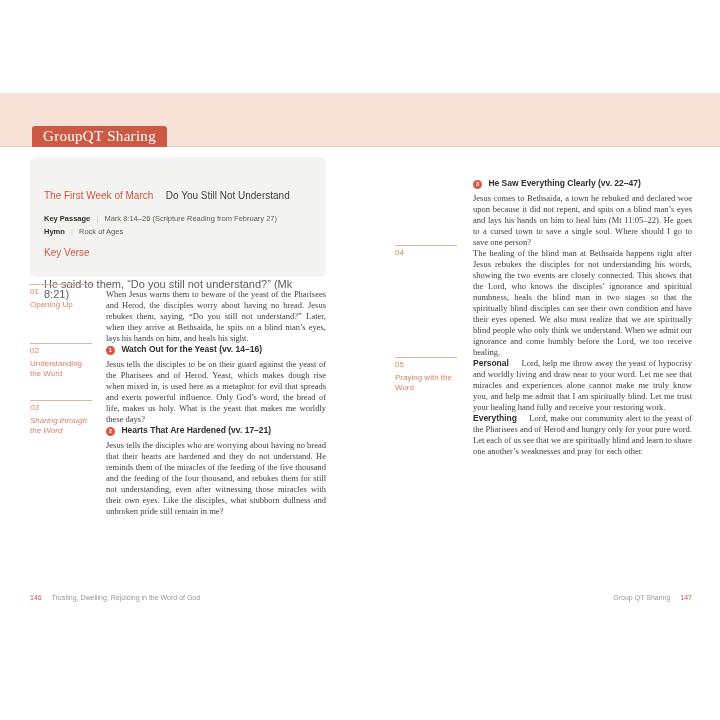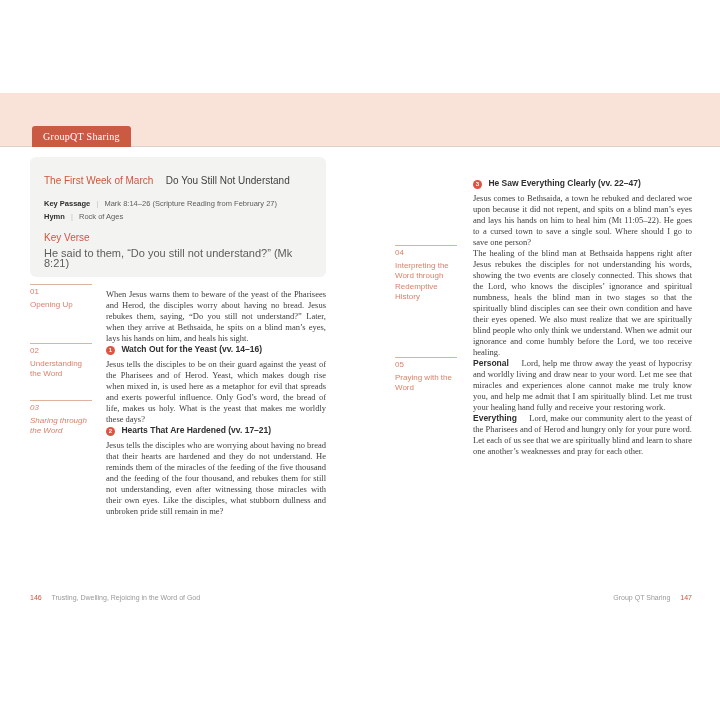--- a/index.html
+++ b/index.html
@@ -4,33 +4,33 @@
 <style>
   html,body{margin:0;padding:0;background:#ffffff;}
   .canvas{position:relative;width:720px;height:720px;background:#ffffff;overflow:hidden;
           font-family:"Liberation Sans",sans-serif;-webkit-font-smoothing:antialiased;}
 
   
   .band{position:absolute;left:0;top:93px;width:720px;height:53px;background:#f9e2d7;
         border-bottom:1px solid #d9d2ca;}
   .brand-tab{position:absolute;left:32px;top:126px;height:21px;padding:0 11px;
              background:#cb5a44;border-radius:3px 3px 0 0;color:#fff;
-             font-family:"Liberation Serif",serif;font-size:10px;line-height:21px;
+             font-family:"Liberation Serif",serif;font-size:15px;line-height:21px;
              letter-spacing:.3px;white-space:nowrap;}
 
   
   .infobox{position:absolute;left:30px;top:157px;width:296px;height:120px;box-sizing:border-box;
-           background:#f3f3f1;border-radius:6px;padding:13px 14px;}
+           background:#f3f3f1;border-radius:6px;padding:28px 14px;}
   .title-row{margin-bottom:9px;white-space:nowrap;}
   .week{color:#cf563d;font-size:10px;}
   .lesson-title{color:#3f3f3f;font-size:10px;margin-left:8px;}
   .meta-row{font-size:7.5px;line-height:13px;color:#5d5d5d;}
   .meta-label{font-weight:bold;color:#2e2e2e;}
   .meta-sep{color:#c2c2c2;margin:0 4px;}
-  .keyverse-head{color:#cf563d;font-size:10px;margin-top:9px;margin-bottom:5px;}
+  .keyverse-head{color:#cf563d;font-size:10px;margin-top:9px;margin-bottom:21px;}
   .keyverse-text{font-size:11px;color:#5d5d5d;line-height:10px;}
 
   
   .side-item{position:absolute;border-top:1px solid #dcb2a0;padding-top:2px;
              color:#d9806a;font-size:8px;line-height:10.5px;}
   .side-item .num{display:block;margin-bottom:2px;}
 
   
   .col{position:absolute;color:#3d3d3d;font-family:"Liberation Serif",serif;
        font-size:8.5px;line-height:11px;text-align:justify;}
@@ -87,21 +87,20 @@
     <span class="num">02</span>
     <span>Understanding the Word</span>
   </div>
   <div class="side-item" style="left:30px;top:400px;width:62px;font-style:italic;">
     <span class="num">03</span>
     <span>Sharing through the Word</span>
   </div>
 
   <div class="side-item" style="left:395px;top:245px;width:62px;">
     <span class="num">04</span>
-    <span>Interpreting the Word through Redemptive History</span>
   </div>
   <div class="side-item" style="left:395px;top:357px;width:62px;">
     <span class="num">05</span>
     <span>Praying with the Word</span>
   </div>
 
   <div class="col" style="left:106px;top:289px;width:220px;">
     <p class="mb12">When Jesus warns them to beware of the yeast of the Pharisees and Herod, the disciples worry about having no bread. Jesus rebukes them, saying, “Do you still not understand?” Later, when they arrive at Bethsaida, he spits on a blind man’s eyes, lays his hands on him, and heals his sight.</p>
 
     <div class="sec-heading">

